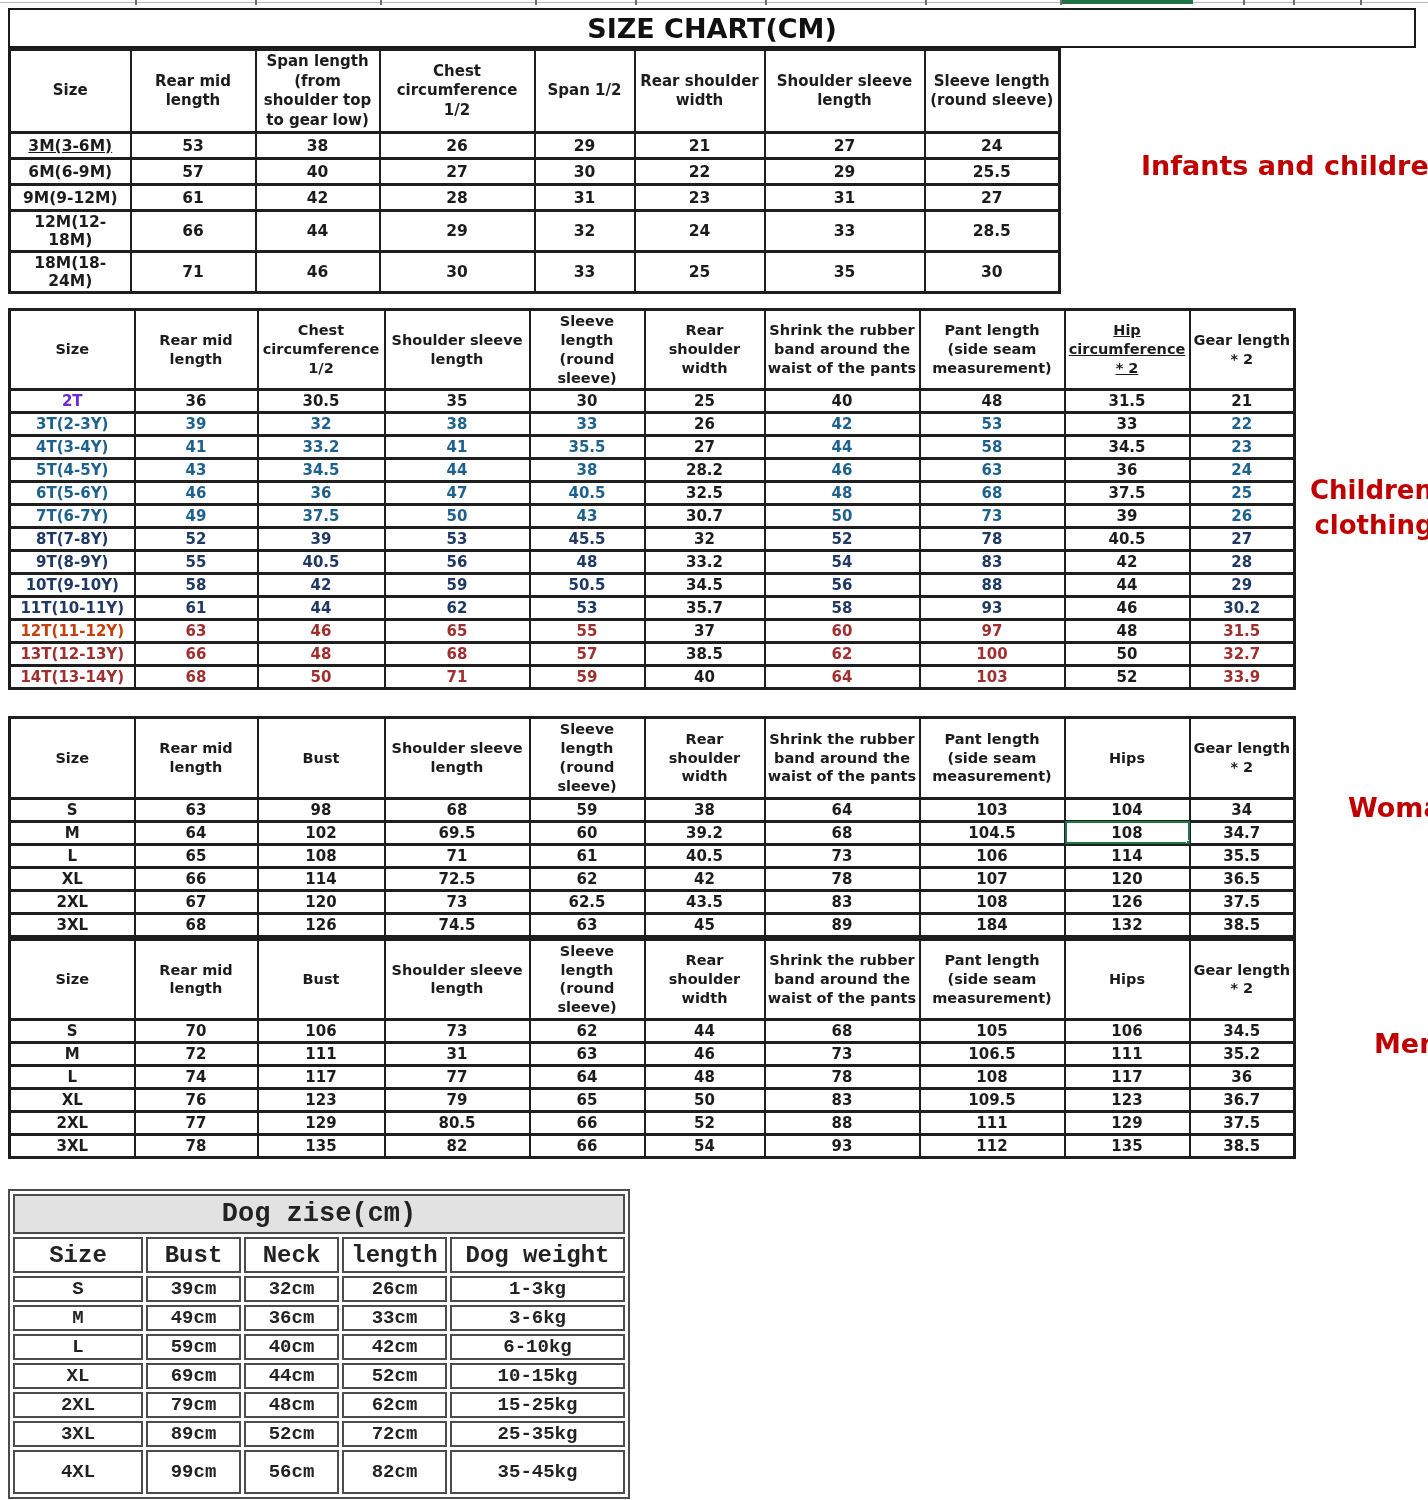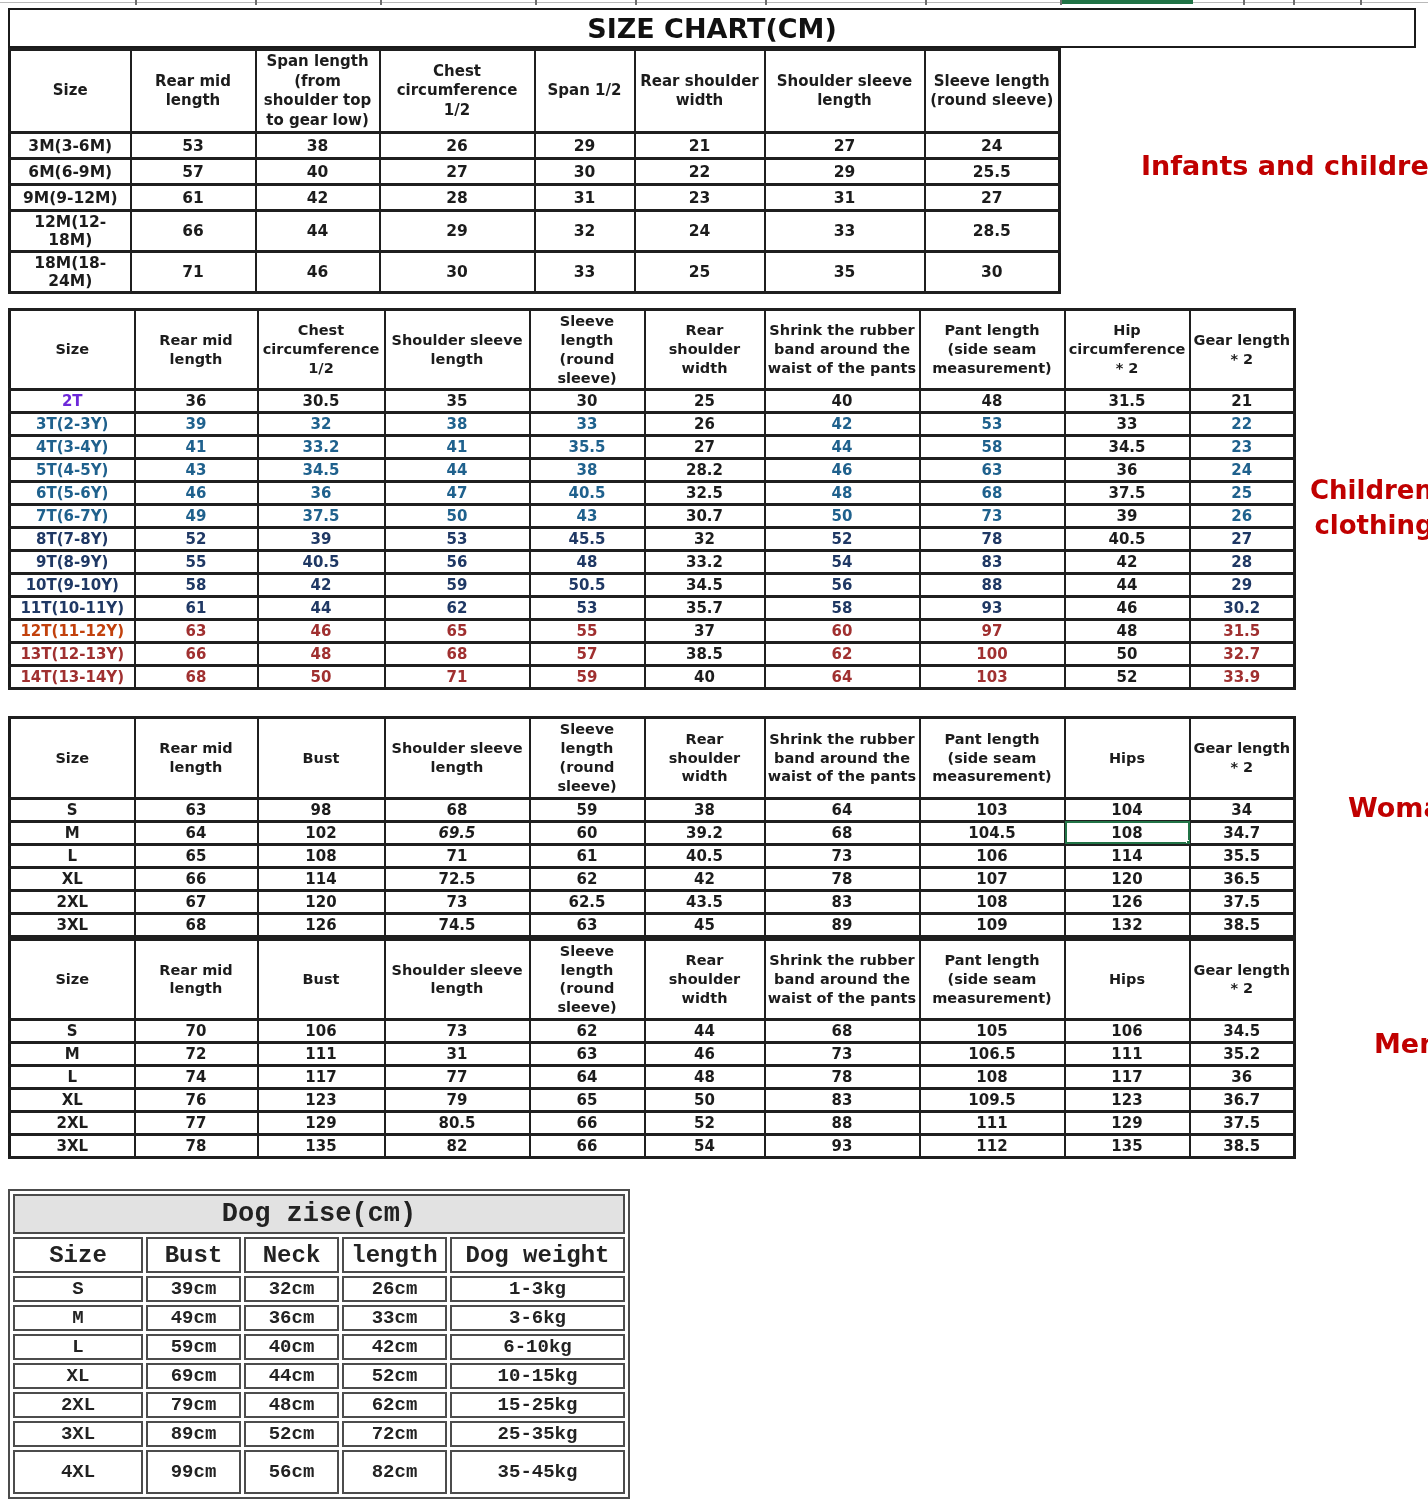--- a/index.html
+++ b/index.html
@@ -98,21 +98,21 @@
               <th style="height: 82px;">Size</th>
               <th style="height: 82px;">Rear mid length</th>
               <th style="height: 82px;">Span length (from shoulder top to gear low)</th>
               <th style="height: 82px;">Chest circumference 1/2</th>
               <th style="height: 82px;">Span 1/2</th>
               <th style="height: 82px;">Rear shoulder width</th>
               <th style="height: 82px;">Shoulder sleeve length</th>
               <th style="height: 82px;">Sleeve length (round sleeve)</th>
             </tr>
             <tr>
-              <td style="height: 26px;">3M(3-6M)</td>
+              <td style="height: 26px; text-decoration: underline;">3M(3-6M)</td>
               <td style="height: 26px;">53</td>
               <td style="height: 26px;">38</td>
               <td style="height: 26px;">26</td>
               <td style="height: 26px;">29</td>
               <td style="height: 26px;">21</td>
               <td style="height: 26px;">27</td>
               <td style="height: 26px;">24</td>
             </tr>
             <tr>
               <td style="height: 26px;">6M(6-9M)</td>
@@ -178,21 +178,21 @@
           <tbody>
             <tr class="hrow">
               <th style="height: 60px;">Size</th>
               <th style="height: 60px;">Rear mid length</th>
               <th style="height: 60px;">Chest circumference 1/2</th>
               <th style="height: 60px;">Shoulder sleeve length</th>
               <th style="height: 60px;">Sleeve length (round sleeve)</th>
               <th style="height: 60px;">Rear shoulder width</th>
               <th style="height: 60px;">Shrink the rubber band around the waist of the pants</th>
               <th style="height: 60px;">Pant length (side seam measurement)</th>
-              <th style="height: 60px;">Hip circumference * 2</th>
+              <th style="height: 60px; text-decoration: underline;">Hip circumference * 2</th>
               <th style="height: 60px;">Gear length * 2</th>
             </tr>
             <tr>
               <td style="height: 20px; color: #6d28d9;">2T</td>
               <td style="height: 20px; color: rgb(28, 28, 28);">36</td>
               <td style="height: 20px; color: rgb(28, 28, 28);">30.5</td>
               <td style="height: 20px; color: rgb(28, 28, 28);">35</td>
               <td style="height: 20px; color: rgb(28, 28, 28);">30</td>
               <td style="height: 20px; color: rgb(28, 28, 28);">25</td>
               <td style="height: 20px; color: rgb(28, 28, 28);">40</td>
@@ -387,21 +387,21 @@
               <td style="height: 20px;">38</td>
               <td style="height: 20px;">64</td>
               <td style="height: 20px;">103</td>
               <td style="height: 20px;">104</td>
               <td style="height: 20px;">34</td>
             </tr>
             <tr>
               <td style="height: 20px;">M</td>
               <td style="height: 20px;">64</td>
               <td style="height: 20px;">102</td>
-              <td style="height: 20px; font-style: italic;">69.5</td>
+              <td style="height: 20px;">69.5</td>
               <td style="height: 20px;">60</td>
               <td style="height: 20px;">39.2</td>
               <td style="height: 20px;">68</td>
               <td style="height: 20px;">104.5</td>
               <td class="sel" style="height: 20px; outline: rgb(33, 115, 70) solid 2px; outline-offset: -2px;">108<span class="handle" style="background: rgb(33, 115, 70);"></span></td>
               <td style="height: 20px;">34.7</td>
             </tr>
             <tr>
               <td style="height: 20px;">L</td>
               <td style="height: 20px;">65</td>
@@ -439,21 +439,21 @@
               <td style="height: 20px;">37.5</td>
             </tr>
             <tr>
               <td style="height: 20px;">3XL</td>
               <td style="height: 20px;">68</td>
               <td style="height: 20px;">126</td>
               <td style="height: 20px;">74.5</td>
               <td style="height: 20px;">63</td>
               <td style="height: 20px;">45</td>
               <td style="height: 20px;">89</td>
-              <td style="height: 20px;">109</td>
+              <td style="height: 20px;">184</td>
               <td style="height: 20px;">132</td>
               <td style="height: 20px;">38.5</td>
             </tr>
           </tbody>
         </table>
       </div>
     <div class="side-label" id="lbl-woman" style="color: rgb(192, 0, 0);">Woman</div>
   </section>
 
   <section class="band">

